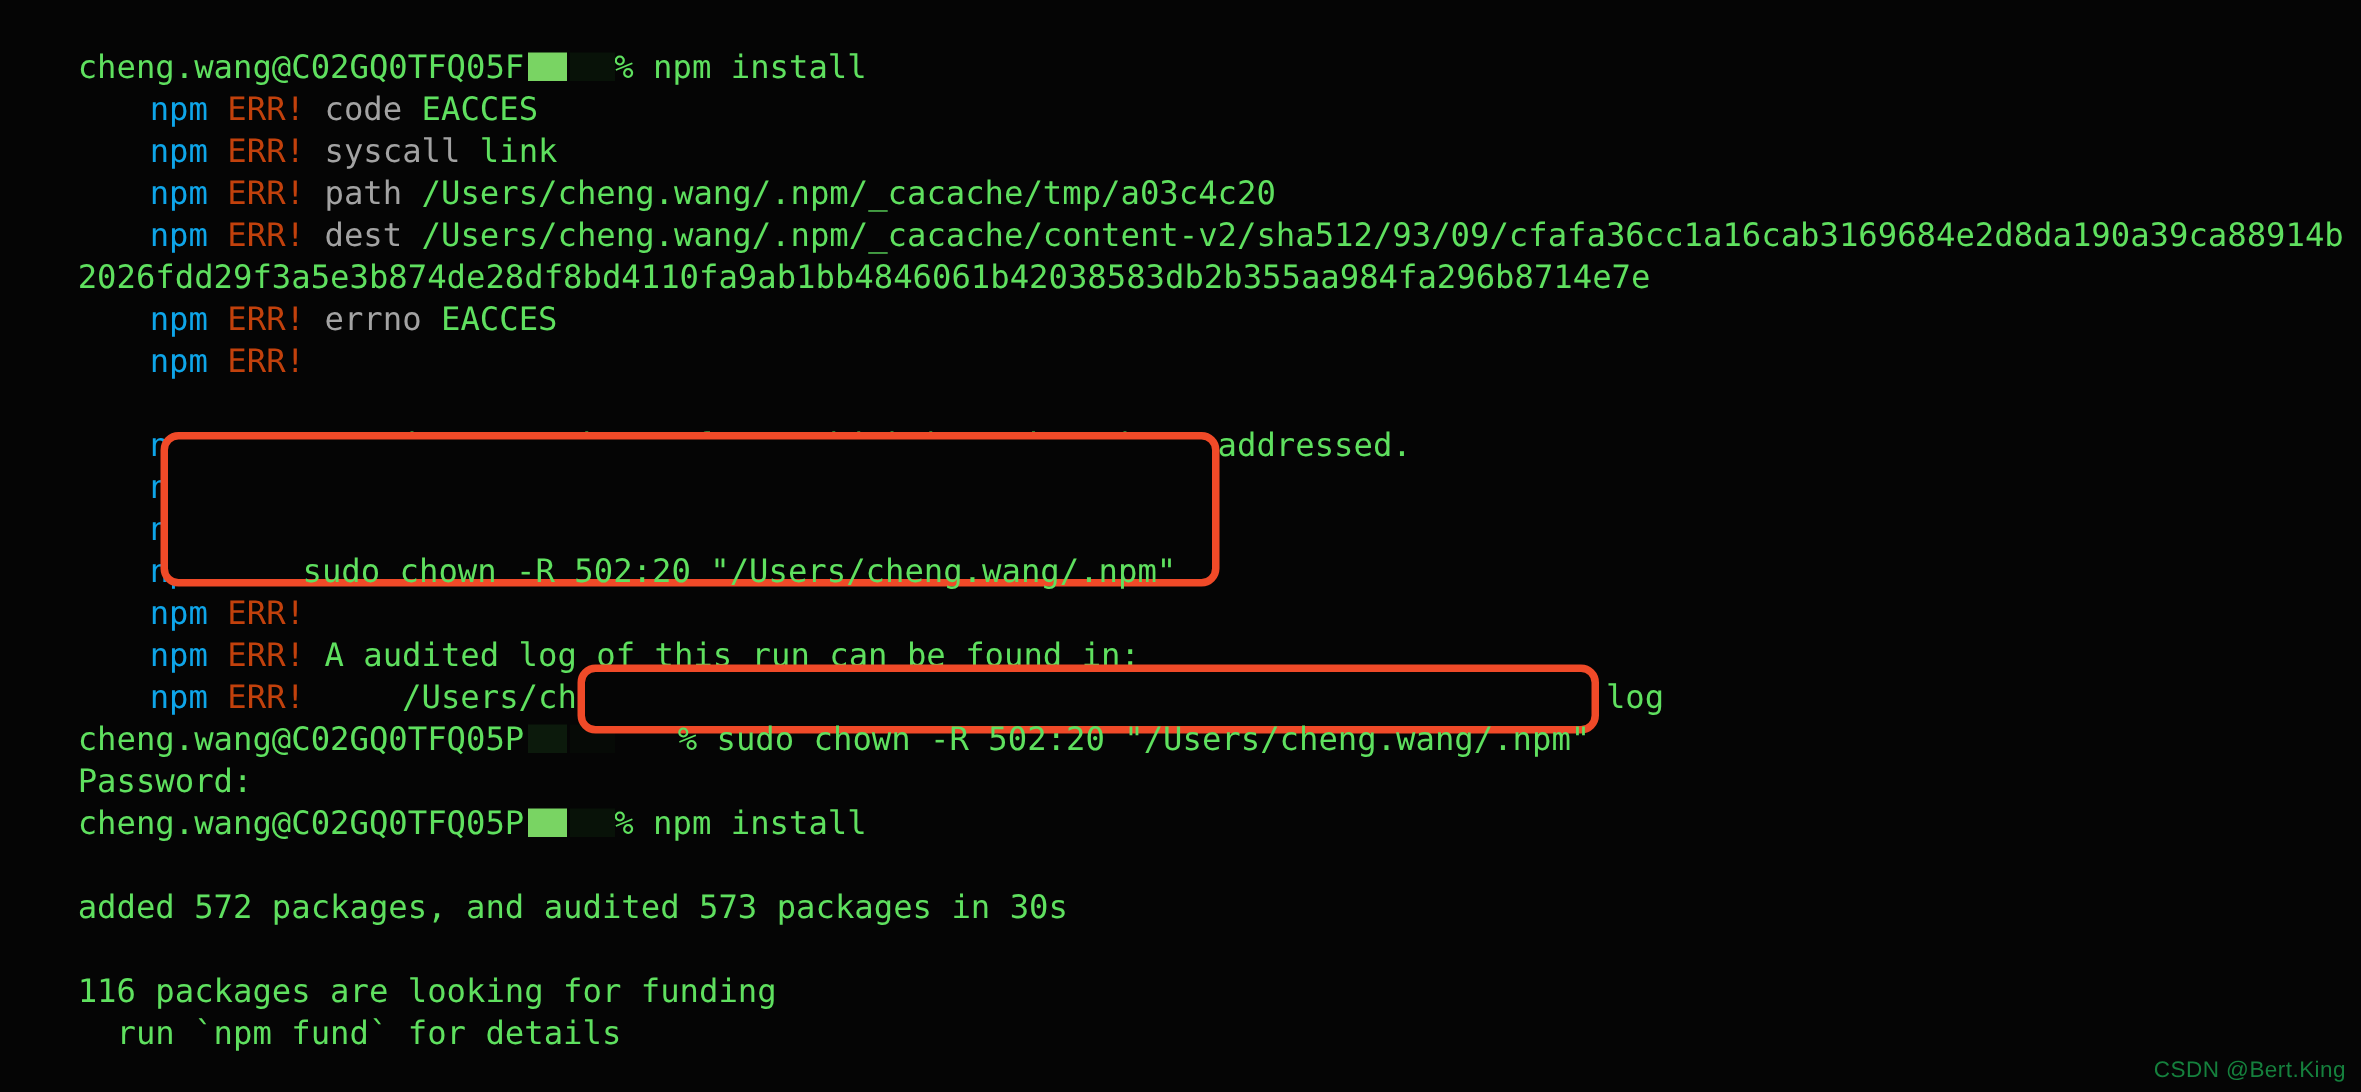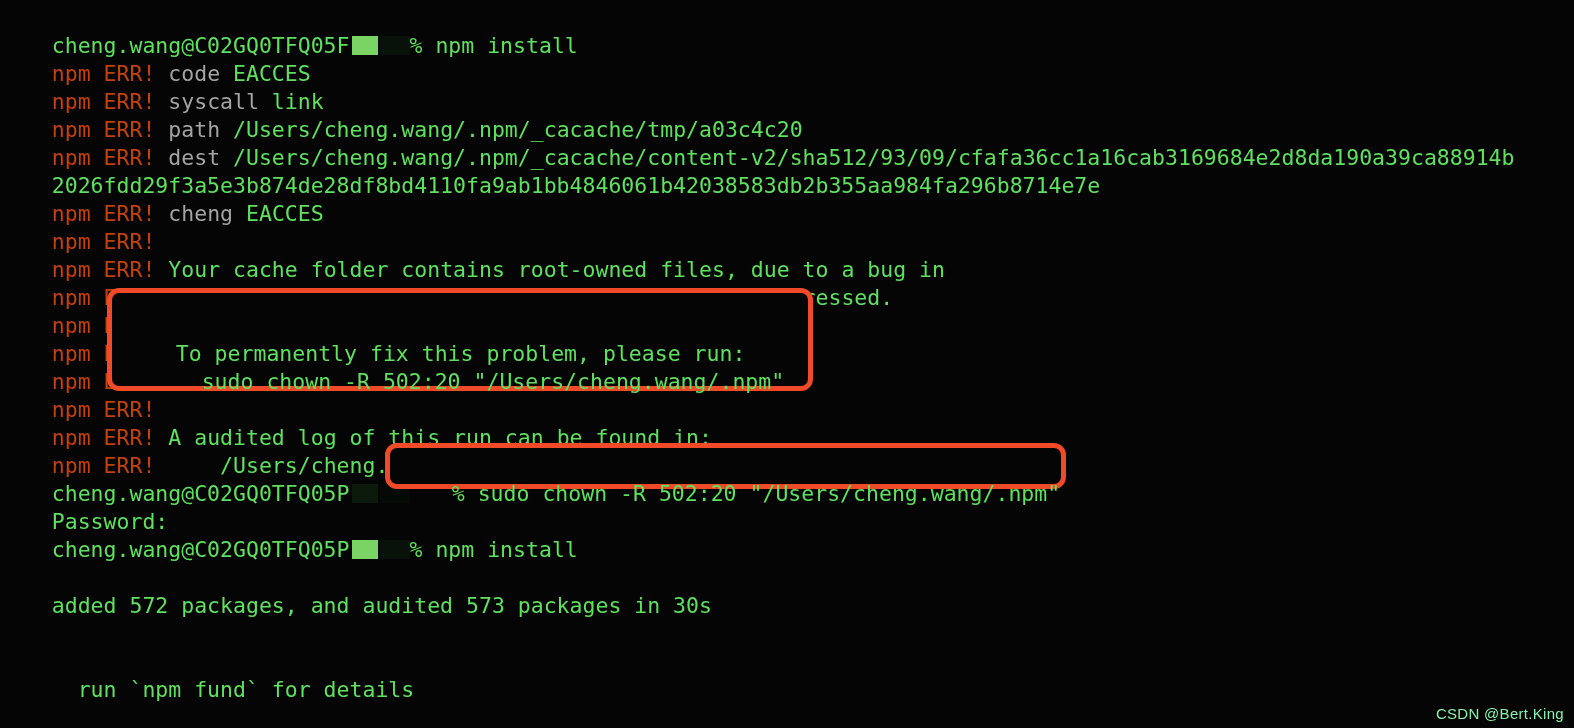--- a/index.html
+++ b/index.html
@@ -27,21 +27,21 @@
     height: 28px;
     line-height: 28px;
     white-space: pre;
     font-size: 21.5px;
     letter-spacing: 0px;
     font-family: "DejaVu Sans Mono", "Liberation Mono", monospace;
   }
 
   
   .c-green   { color: #5fe05f; }
-  .c-grey    { color: #c2410c; }
+  .c-grey    { color: #0ea5e9; margin-left: 48px; }
   .c-red     { color: #c2410c; }
   .c-magenta { color: #a3a3a3; }
 
   
   .blk {
     display: inline-block;
     vertical-align: middle;
     width: 26px;
     height: 19px;
     background: #79d463;
@@ -75,21 +75,21 @@
     background: transparent;
   }
   .annot-box.filled {
     background: #050505;
   }
 
   .watermark {
     position: absolute;
     right: 10px;
     bottom: 6px;
-    color: #86efac;
+    color: #15803d;
     font-size: 15px;
     font-family: "Liberation Sans", sans-serif;
     letter-spacing: 0.3px;
   }
 </style>
 </head>
 <body>
 
 <div id="terminal">
 
@@ -111,30 +111,27 @@
 
   <div class="line" style="position:absolute;left:0;top:116px;">
     <span class="c-grey">npm</span><span> </span><span class="c-red">ERR!</span><span> </span><span class="c-magenta">dest</span><span class="c-green"> /Users/cheng.wang/.npm/_cacache/content-v2/sha512/93/09/cfafa36cc1a16cab3169684e2d8da190a39ca88914b</span>
   </div>
 
   <div class="line" style="position:absolute;left:0;top:144px;">
     <span class="c-green">2026fdd29f3a5e3b874de28df8bd4110fa9ab1bb4846061b42038583db2b355aa984fa296b8714e7e</span>
   </div>
 
   <div class="line" style="position:absolute;left:0;top:172px;">
-    <span class="c-grey">npm</span><span> </span><span class="c-red">ERR!</span><span> </span><span class="c-magenta">cheng</span><span class="c-green"> EACCES</span>
+    <span class="c-grey">npm</span><span> </span><span class="c-red">ERR!</span><span> </span><span class="c-magenta">errno</span><span class="c-green"> EACCES</span>
   </div>
 
   <div class="line" style="position:absolute;left:0;top:200px;">
     <span class="c-grey">npm</span><span> </span><span class="c-red">ERR!</span>
   </div>
 
-  <div class="line" style="position:absolute;left:0;top:228px;">
-    <span class="c-grey">npm</span><span> </span><span class="c-red">ERR!</span><span class="c-green"> Your cache folder contains root-owned files, due to a bug in</span>
-  </div>
 
   <div class="line" style="position:absolute;left:0;top:256px;">
     <span class="c-grey">npm</span><span> </span><span class="c-red">ERR!</span><span class="c-green"> previous versions of npm which has since been addressed.</span>
   </div>
 
   <div class="line" style="position:absolute;left:0;top:284px;">
     <span class="c-grey">npm</span><span> </span><span class="c-red">ERR!</span>
   </div>
 
   <div class="line" style="position:absolute;left:0;top:312px;">
@@ -166,33 +163,33 @@
   </div>
 
   <div class="line" style="position:absolute;left:0;top:508px;">
     <span class="c-green">cheng.wang@C02GQ0TFQ05P</span><span class="blk"></span><span class="blk-tail"></span><span class="c-green">%</span><span class="c-green"> npm install</span>
   </div>
 
   <div class="line" style="position:absolute;left:0;top:564px;">
     <span class="c-green">added 572 packages, and audited 573 packages in 30s</span>
   </div>
 
+  <div class="line" style="position:absolute;left:0;top:620px;">
+    <span class="c-green">116 packages are looking for funding</span>
+  </div>
 
   <div class="line" style="position:absolute;left:0;top:648px;">
     <span class="c-green">  run `npm fund` for details</span>
   </div>
 
   <div class="line" style="position:absolute;left:0;top:704px;">
     
   </div>
 
   <div class="annot-box filled" style="left:107px; top:288px; width:706px; height:103px;"></div>
-  <div class="line" style="position:absolute;left:124px;top:312px;z-index:3;">
-    <span class="c-green">To permanently fix this problem, please run:</span>
-  </div>
   <div class="line" style="position:absolute;left:124px;top:340px;z-index:3;text-align:right;">
     <span class="c-green">  sudo chown -R 502:20 "/Users/cheng.wang/.npm"</span>
   </div>
 
   <div class="annot-box filled" style="left:385px; top:443px; width:681px; height:46px;"></div>
   <div class="line" style="position:absolute;left:400px;top:452px;z-index:3;text-align:right;">
     <span class="c-green">% sudo chown -R 502:20 "/Users/cheng.wang/.npm"</span>
   </div>
 
   <div class="watermark">CSDN @Bert.King</div>

